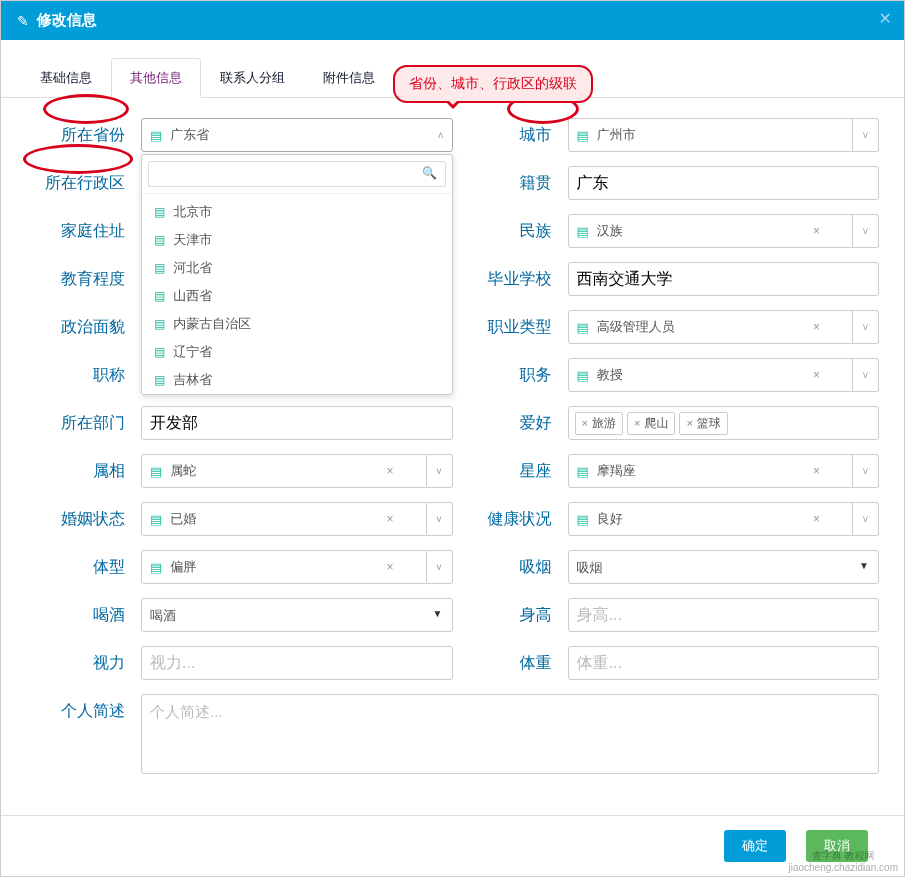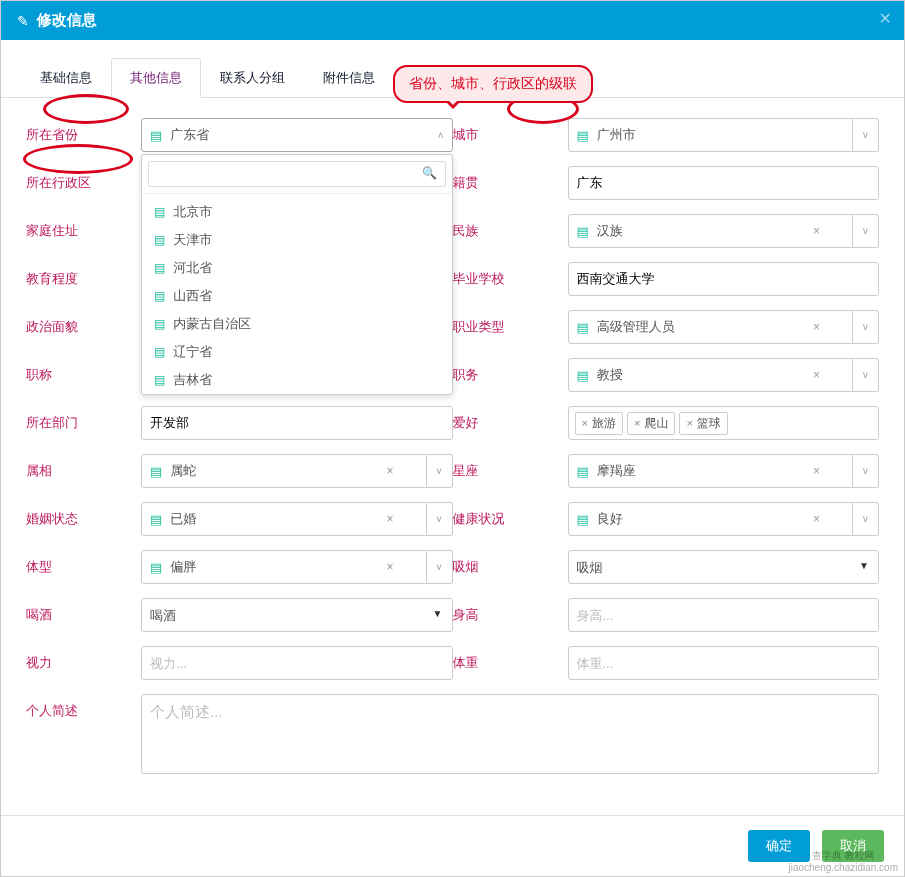--- a/index.html
+++ b/index.html
@@ -13,40 +13,40 @@
 .modal-header .close-icon { position: absolute; right: 12px; top: 8px; color: rgba(255,255,255,0.6); font-size: 16px; cursor: pointer; }
 
 .tabs { display: flex; border-bottom: 1px solid #ddd; padding: 0 20px; margin-top: 18px; }
 .tab { padding: 10px 18px; color: #0f172a; cursor: pointer; border: 1px solid transparent; border-bottom: none; margin-bottom: -1px; }
 .tab.active { color: #701a75; border: 1px solid #ddd; border-bottom: 1px solid #fff; border-radius: 3px 3px 0 0; }
 
 .form-body { flex: 1; padding: 20px 25px 10px 25px; overflow: visible; position: relative; }
 .form-row { display: flex; margin-bottom: 14px; }
 .form-col { display: flex; align-items: center; width: 50%; }
 .form-col.full { width: 100%; align-items: flex-start; }
-.label { width: 115px; padding-right: 16px; color: #be185d; font-size: 13px; line-height: 34px; position: relative; }
+.label { width: 115px; text-align: right; padding-right: 16px; color: #0369a1; font-size: 16px; line-height: 34px; position: relative; }
 
 .control { flex: 1; position: relative; }
 
 .select-box, .input-box, .textarea-box, .native-select, .tag-box {
   width: 100%; height: 34px; border: 1px solid #ccc; border-radius: 3px;
   padding: 0 8px; display: flex; align-items: center; background: #fff;
   font-size: 13px; position: relative;
 }
 .select-box { padding-right: 28px; cursor: pointer; }
 .select-box .doc-icon, .select-group .doc-icon { color: #1abc9c; margin-right: 8px; font-size: 13px; }
 .select-box .value { flex: 1; color: #555; }
 .select-box .clear-icon { color: #999; margin-right: 4px; font-size: 12px; cursor: pointer; }
 .select-box .caret-icon { position: absolute; right: 8px; color: #999; font-size: 10px; }
 
 .select-group { display: flex; width: 100%; }
 .select-group .select-box { border-radius: 3px 0 0 3px; flex: 1; }
 .select-group .caret-btn { width: 26px; height: 34px; border: 1px solid #ccc; border-left: none; border-radius: 0 3px 3px 0; display: flex; align-items: center; justify-content: center; color: #999; font-size: 10px; cursor: pointer; background:#fff; }
 
-.input-box input { border: none; outline: none; width: 100%; height: 100%; font-size: 13px; background: transparent; }
+.input-box input { border: none; outline: none; width: 100%; height: 100%; font-size: 16px; background: transparent; }
 .input-box input::placeholder { color: #bbb; }
 
 .native-select { appearance: none; -webkit-appearance: none; padding: 0 8px; color: #555; cursor: pointer; }
 .native-select-wrap { position: relative; width: 100%; }
 .native-select-wrap::after { content: "▼"; position: absolute; right: 10px; top: 10px; font-size: 10px; color: #333; pointer-events: none; }
 
 .textarea-box { height: 80px; align-items: flex-start; padding: 8px; }
 .textarea-box textarea { border: none; outline: none; width: 100%; height: 100%; resize: none; font-size: 15px; font-family: inherit; }
 .textarea-box textarea::placeholder { color: #bbb; }
 
@@ -67,21 +67,21 @@
 .dropdown-item .doc-icon { color: #1abc9c; margin-right: 8px; font-size: 12px; }
 
 
 .circle-annot { position: absolute; border: 3px solid #d9001b; border-radius: 50%; pointer-events: none; z-index: 60; }
 
 
 .callout { position: absolute; background: #fde9ea; border: 2px solid #d9001b; border-radius: 14px; padding: 8px 14px; color: #d9001b; font-size: 14px; z-index: 70; }
 .callout::after { content: ""; position: absolute; left: 50px; bottom: -16px; border: 8px solid transparent; border-top-color: #d9001b; }
 .callout::before { content: ""; position: absolute; left: 50px; bottom: -12px; border: 8px solid transparent; border-top-color: #fde9ea; z-index: 1; }
 
-.modal-footer { border-top: 1px solid #ddd; padding: 14px 20px; display: flex; justify-content: flex-end; gap: 12px; }
+.modal-footer { border-top: 1px solid #ddd; padding: 14px 36px; display: flex; justify-content: flex-end; gap: 20px; }
 .btn { padding: 7px 18px; border: none; border-radius: 3px; font-size: 13px; cursor: pointer; color: #fff; }
 .btn-primary { background: #009dd9; }
 .btn-success { background: #5cb85c; }
 
 .watermark { position: absolute; right: 6px; bottom: 2px; font-size: 10px; color: rgba(0,0,0,0.35); text-align: center; line-height: 1.2; z-index: 200; }
 </style>
 </head>
 <body>
 
 <div class="modal">

